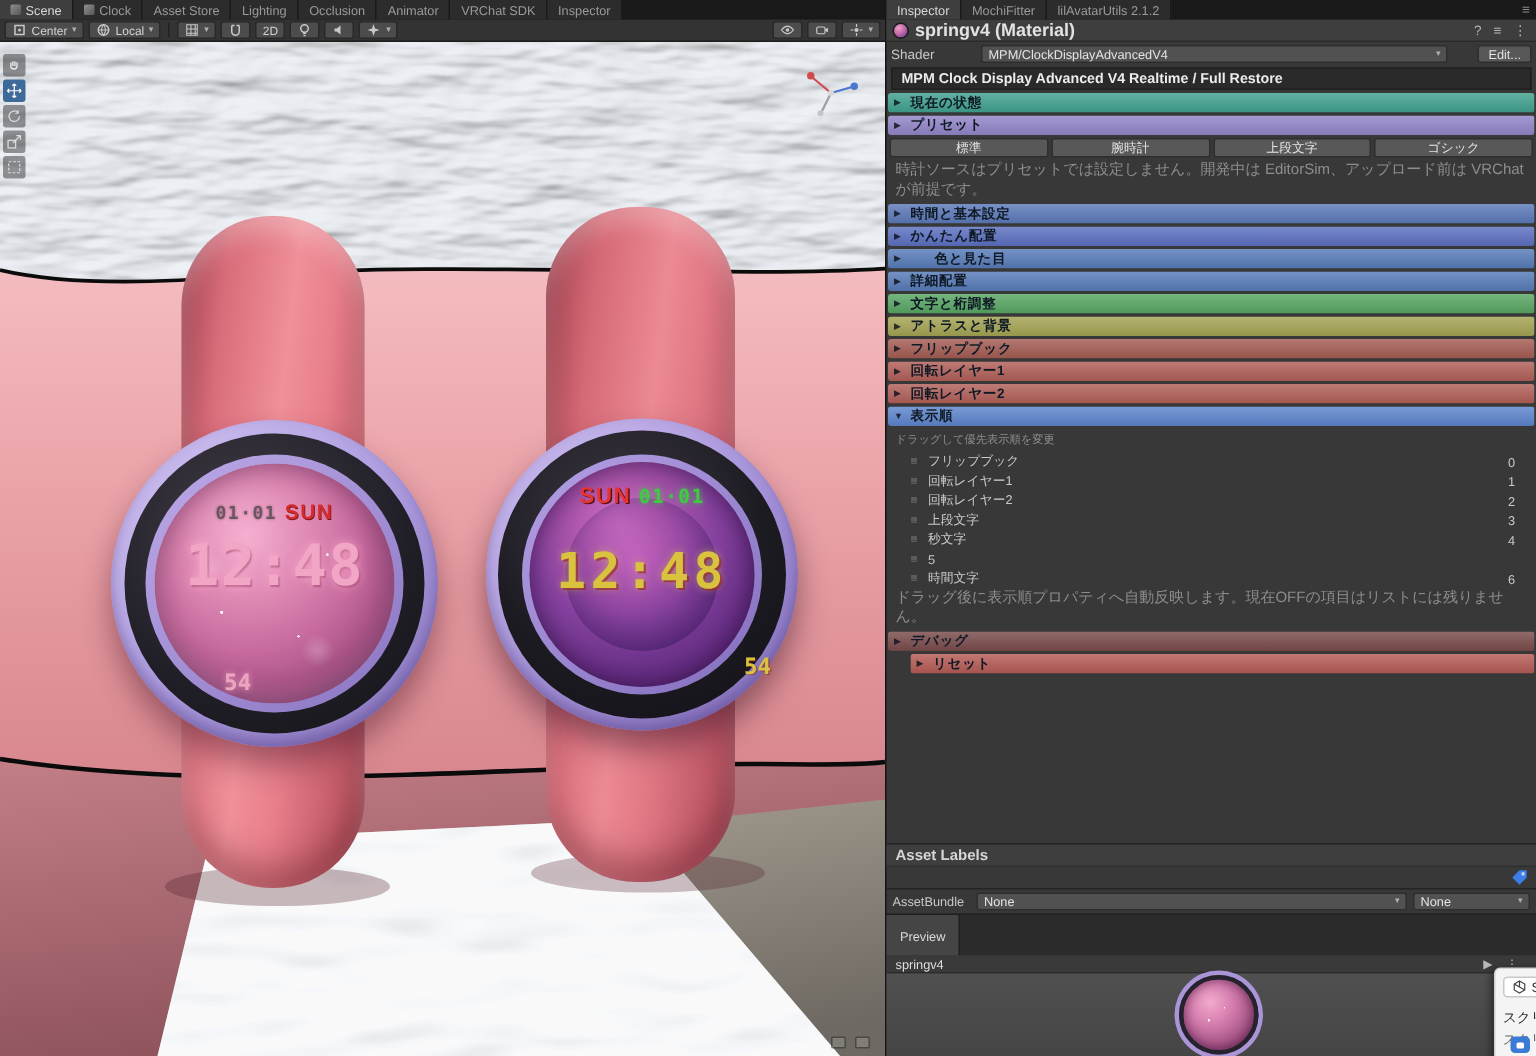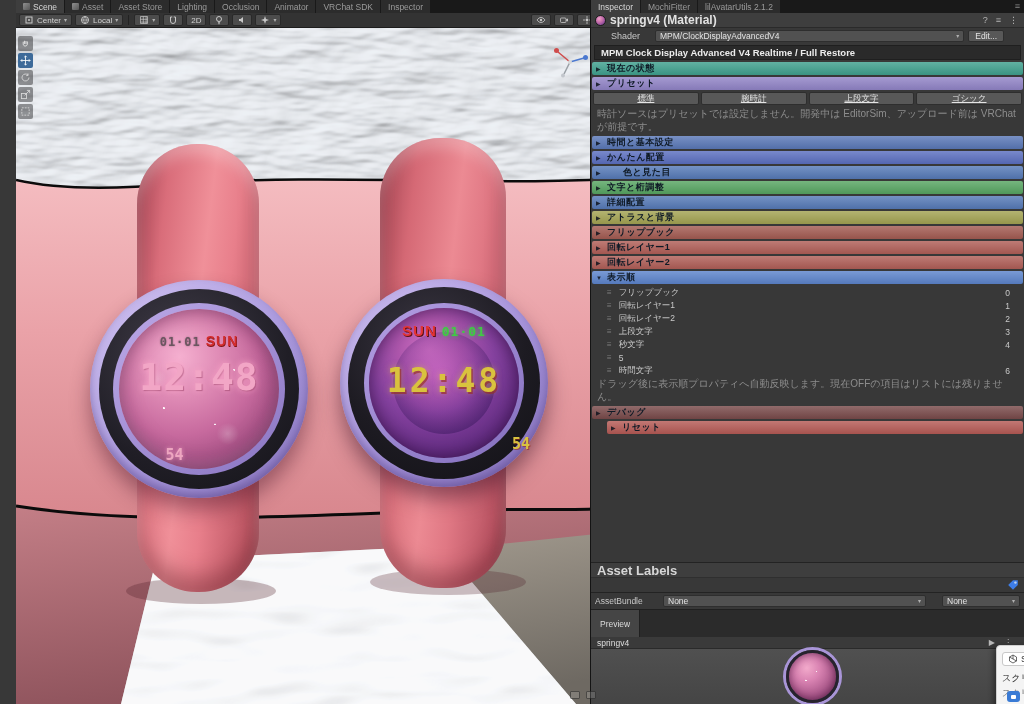--- a/index.html
+++ b/index.html
@@ -8,21 +8,21 @@
 .root{position:relative;width:1024px;height:704px;background:#383838;overflow:hidden;}
 
 
 .tabrow{display:flex;height:13px;background:#191919;align-items:stretch;position:relative;}
 .tab{display:flex;align-items:center;gap:3px;padding:0 7px;font-size:8.5px;color:#9a9a9a;background:#2c2c2c;border-right:1px solid #191919;white-space:nowrap;}
 .tab.active{background:#3e3e3e;color:#d8d8d8;}
 .tab-ico{width:7px;height:7px;border-radius:1px;background:linear-gradient(135deg,#919191,#555);}
 .burger{margin-left:auto;align-self:center;color:#8a8a8a;font-size:9px;padding:0 4px;line-height:1;}
 
 
-.scene-pane{position:absolute;left:16px;top:0;width:590px;height:704px;display:flex;flex-direction:column;background:#2c2c2c;}
+.scene-pane{position:absolute;left:0;top:0;width:590px;height:704px;display:flex;flex-direction:column;background:#2c2c2c;}
 .scene-toolbar{display:flex;align-items:center;gap:3px;height:15px;background:#333;border-bottom:1px solid #1d1d1d;padding:0 3px;}
 .tb-btn{display:flex;align-items:center;gap:3px;height:12px;padding:0 4px;background:#4c4c4c;border:1px solid #292929;border-radius:2px;color:#d2d2d2;font-size:8px;}
 .tb-ibtn{justify-content:center;min-width:17px;}
 .tb-sep{width:1px;height:10px;background:#222;margin:0 2px;}
 .tb-spacer{flex:1;}
 .caret{font-size:6px;color:#b0b0b0;line-height:1;}
 .viewport{position:relative;flex:1;overflow:hidden;background:#b8bcc2;}
 .vp-bg{position:absolute;left:0;top:0;}
 
 
@@ -68,43 +68,43 @@
 .rw-date{font-family:"DejaVu Sans Mono",monospace;font-weight:bold;font-size:13px;letter-spacing:1px;text-shadow:0 0 4px rgba(60,220,70,.8);}
 .rw-time{position:absolute;top:35%;left:0;right:0;text-align:center;font-family:"DejaVu Sans Mono",monospace;font-weight:bold;font-size:33px;letter-spacing:3px;text-shadow:1.5px 1.5px 0 rgba(150,45,35,.65),0 0 6px rgba(225,205,70,.5);}
 .rw-sec{position:absolute;bottom:34px;right:18px;font-family:"DejaVu Sans Mono",monospace;font-weight:bold;font-size:15px;text-shadow:1px 1px 0 rgba(150,45,35,.6);z-index:3;}
 
 
 .inspector{position:absolute;left:590px;top:0;width:434px;height:704px;background:#383838;border-left:1px solid #141414;display:flex;flex-direction:column;font-size:9px;color:#ccc;}
 .mat-header{display:flex;align-items:center;gap:4px;height:15px;background:#3e3e3e;border-bottom:1px solid #2a2a2a;padding:0 4px;flex:none;}
 .mat-thumb{width:11px;height:11px;border-radius:50%;background:radial-gradient(circle at 35% 30%,#f0a0c8 0%,#b express 0,#b express);background:radial-gradient(circle at 35% 30%,#f0a0c8 0%,#c06aa8 45%,#8a4a9a 75%,#5a2a6a 100%);border:1px solid #1c1c1c;flex:none;}
 .mat-name{font-weight:bold;font-size:12px;color:#e2e2e2;flex:1;}
 .hdr-ico{color:#b5b5b5;font-size:9px;padding:0 2px;line-height:1;}
-.shader-row{display:flex;align-items:center;gap:4px;height:15px;padding:0 20px;flex:none;}
+.shader-row{display:flex;align-items:center;gap:20px;height:15px;padding:0 3px;flex:none;}
 .shader-label{width:40px;color:#c8c8c8;flex:none;}
 .dropdown{display:flex;align-items:center;height:12px;background:#515151;border:1px solid #2e2e2e;border-radius:2px;padding:0 4px;color:#e4e4e4;gap:3px;}
 .dd-val{flex:1;overflow:hidden;white-space:nowrap;font-size:8.5px;}
 .grow{flex:1;justify-content:space-between;}
 .btn{display:flex;align-items:center;justify-content:center;height:12px;background:#585858;border:1px solid #2e2e2e;border-radius:2px;color:#e4e4e4;padding:0 6px;font-size:8.5px;white-space:nowrap;}
 .insp-title{height:15px;margin:2px 3px;background:#2a2a2a;border:1px solid #1f1f1f;display:flex;align-items:center;padding:0 6px;font-weight:bold;font-size:9.5px;color:#ececec;flex:none;}
 .secbar{height:13px;margin:0 1px 2px;border-radius:2px;display:flex;align-items:center;gap:4px;padding:0 4px;background-image:linear-gradient(to bottom,rgba(255,255,255,.18),rgba(0,0,0,.08));flex:none;}
 .secbar .arrow{font-size:6px;color:rgba(15,20,30,.85);width:7px;line-height:1;}
 .seclabel{font-weight:bold;font-size:9px;color:#0f1a26;letter-spacing:.5px;}
 .preset-row{display:flex;gap:2px;margin:0 2px 2px;flex:none;}
-.preset-row .btn{flex:1;height:13px;text-decoration:underline;}
+.preset-row .btn{flex:1;height:13px;}
 .mini-note{font-size:10px;color:#8d8d8d;padding:1px 6px 3px;line-height:1.25;flex:none;}
 .order-hint{font-size:7.5px;color:#8d8d8d;padding:2px 6px 3px;flex:none;}
 .order-row{display:flex;align-items:center;height:13px;padding:0 14px 0 16px;color:#c9c9c9;flex:none;}
 .drag{color:#7e7e7e;font-size:8px;margin-right:7px;line-height:1;}
 .olabel{flex:1;font-size:8.5px;}
 .onum{font-size:8.5px;}
 .insp-spacer{flex:1;}
-.al-header{height:16px;background:#3e3e3e;border-top:1px solid #232323;border-bottom:1px solid #2f2f2f;display:flex;align-items:center;padding:0 6px;font-weight:bold;font-size:13px;color:#d6d6d6;flex:none;}
+.al-header{height:16px;background:#3e3e3e;border-top:1px solid #232323;border-bottom:1px solid #2f2f2f;display:flex;align-items:center;padding:0 6px;font-weight:bold;font-size:10px;color:#d6d6d6;flex:none;}
 .al-body{height:14px;position:relative;flex:none;}
 .tag-ico{position:absolute;right:5px;bottom:1px;}
-.ab-row{display:flex;align-items:center;gap:16px;height:17px;padding:0 4px;border-top:1px solid #232323;flex:none;}
+.ab-row{display:flex;align-items:center;gap:4px;height:17px;padding:0 4px;border-top:1px solid #232323;flex:none;}
 .ab-label{width:52px;font-size:8.5px;color:#c8c8c8;flex:none;}
 .ab-dd2{width:78px;flex:none;}
 .pv-header{height:28px;background:#2b2b2b;border-top:1px solid #202020;display:flex;align-items:stretch;flex:none;}
 .pv-tab{display:flex;align-items:center;padding:0 9px;background:#454545;color:#dcdcdc;font-size:8.5px;border-right:1px solid #202020;}
 .pv-name{height:12px;background:#3a3a3a;display:flex;align-items:center;padding:0 6px;font-size:8.5px;color:#dfdfdf;border-bottom:1px solid #2a2a2a;flex:none;}
 .pv-icons{margin-left:auto;display:flex;gap:9px;padding-right:6px;color:#b8b8b8;font-size:8px;align-items:center;}
 .pv-body{height:55px;background:linear-gradient(#505050,#454545);position:relative;flex:none;}
 .pv-thumb{position:absolute;left:195px;top:1px;width:53px;height:53px;border-radius:50%;border:3px solid #27232e;box-shadow:0 0 0 3px #a995d8,inset 0 0 8px rgba(60,10,50,.6);background:
  radial-gradient(circle 1.5px at 36% 58%,rgba(255,255,255,.95) 0 45%,transparent 60%),
  radial-gradient(circle 1px at 58% 40%,rgba(255,255,255,.9) 0 45%,transparent 60%),
@@ -124,21 +124,21 @@
 <div class="root">
 
   <div class="scene-pane">
     <div class="tabrow">
       <div class="tab active">
           <span class="tab-ico"></span>
           <span>Scene</span>
         </div>
       <div class="tab">
           <span class="tab-ico"></span>
-          <span>Asset</span>
+          <span>Clock</span>
         </div>
       <div class="tab">
           <span>Asset Store</span>
         </div>
       <div class="tab">
           <span>Lighting</span>
         </div>
       <div class="tab">
           <span>Occlusion</span>
         </div>
@@ -397,27 +397,27 @@
         <span class="seclabel">時間と基本設定</span>
       </div>
     <div class="secbar" style="background-color: rgb(91, 111, 192);">
         <span class="arrow">▶</span>
         <span class="seclabel">かんたん配置</span>
       </div>
     <div class="secbar" style="background-color: rgb(86, 122, 184); gap: 20px;">
         <span class="arrow">▶</span>
         <span class="seclabel">色と見た目</span>
       </div>
+    <div class="secbar" style="background-color: rgb(86, 122, 184);">
+        <span class="arrow">▶</span>
+        <span class="seclabel">詳細配置</span>
+      </div>
     <div class="secbar" style="background-color: rgb(87, 165, 98);">
         <span class="arrow">▶</span>
         <span class="seclabel">文字と桁調整</span>
-      </div>
-    <div class="secbar" style="background-color: rgb(86, 122, 184);">
-        <span class="arrow">▶</span>
-        <span class="seclabel">詳細配置</span>
       </div>
     <div class="secbar" style="background-color: rgb(163, 163, 82);">
         <span class="arrow">▶</span>
         <span class="seclabel">アトラスと背景</span>
       </div>
     <div class="secbar" style="background-color: rgb(163, 91, 82);">
         <span class="arrow">▶</span>
         <span class="seclabel">フリップブック</span>
       </div>
     <div class="secbar" style="background-color: rgb(176, 94, 87);">
@@ -426,20 +426,21 @@
       </div>
     <div class="secbar" style="background-color: rgb(176, 94, 87);">
         <span class="arrow">▶</span>
         <span class="seclabel">回転レイヤー2</span>
       </div>
     <div class="secbar" style="background-color: rgb(92, 132, 204);">
         <span class="arrow">▼</span>
         <span class="seclabel">表示順</span>
       </div>
 
+    <div class="order-hint">ドラッグして優先表示順を変更</div>
 
     <div class="order-row">
         <span class="drag">≡</span>
         <span class="olabel">フリップブック</span>
         <span class="onum">0</span>
       </div>
     <div class="order-row">
         <span class="drag">≡</span>
         <span class="olabel">回転レイヤー1</span>
         <span class="onum">1</span>

